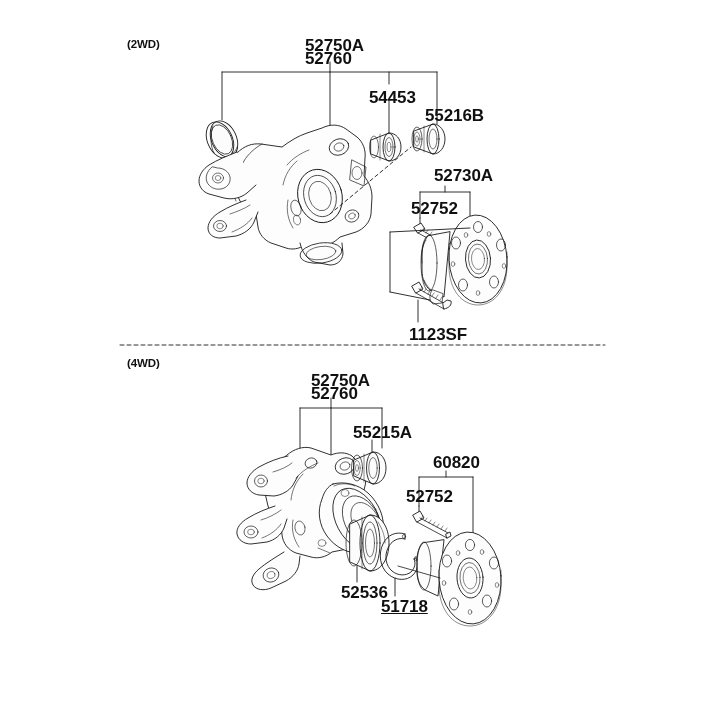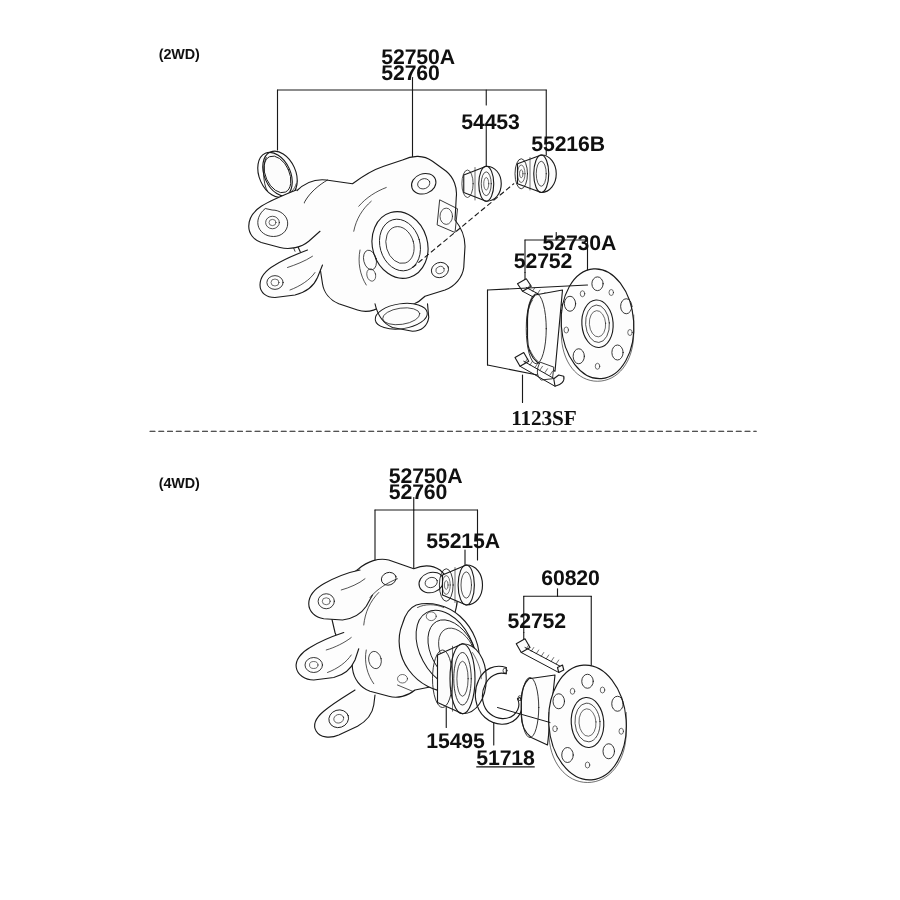--- a/index.html
+++ b/index.html
@@ -476,40 +476,40 @@
 
   <div class="lbl two-line" style="left:305px; top:40px;">
     <div>52750A</div>
     <div>52760</div>
   </div>
 
   <div class="lbl" style="left:369px; top:92px;">54453</div>
 
   <div class="lbl" style="left:409px; top:110px;margin-left:16px;">55216B</div>
 
-  <div class="lbl" style="left:434px; top:189px;">52730A</div>
+  <div class="lbl" style="left:434px; top:170px;">52730A</div>
 
   <div class="lbl" style="left:411px; top:203px;">52752</div>
 
-  <div class="lbl" style="left:409px; top:329px;font-family:Liberation Serif, serif;">1123SF</div>
-
-  <div class="lbl mode" style="left:127px; top:357px;margin-top:24px;">(4WD)</div>
+  <div class="lbl" style="left:409px; top:329px;">1123SF</div>
+
+  <div class="lbl mode" style="left:127px; top:357px;">(4WD)</div>
 
   <div class="lbl two-line" style="left:311px; top:375px;">
     <div>52750A</div>
     <div>52760</div>
   </div>
 
-  <div class="lbl" style="left:341px; top:427px;">55215A</div>
+  <div class="lbl" style="left:353px; top:427px;">55215A</div>
 
   <div class="lbl" style="left:433px; top:457px;">60820</div>
 
   <div class="lbl" style="left:406px; top:491px;">52752</div>
 
-  <div class="lbl" style="left:341px; top:587px;">15495</div>
+  <div class="lbl" style="left:341px; top:587px;">52536</div>
 
   <div class="lbl" style="left:381px; top:601px;text-decoration:underline;">51718</div>
 
   <div id="footer-bar">
 
     
 
     
   </div>
 

